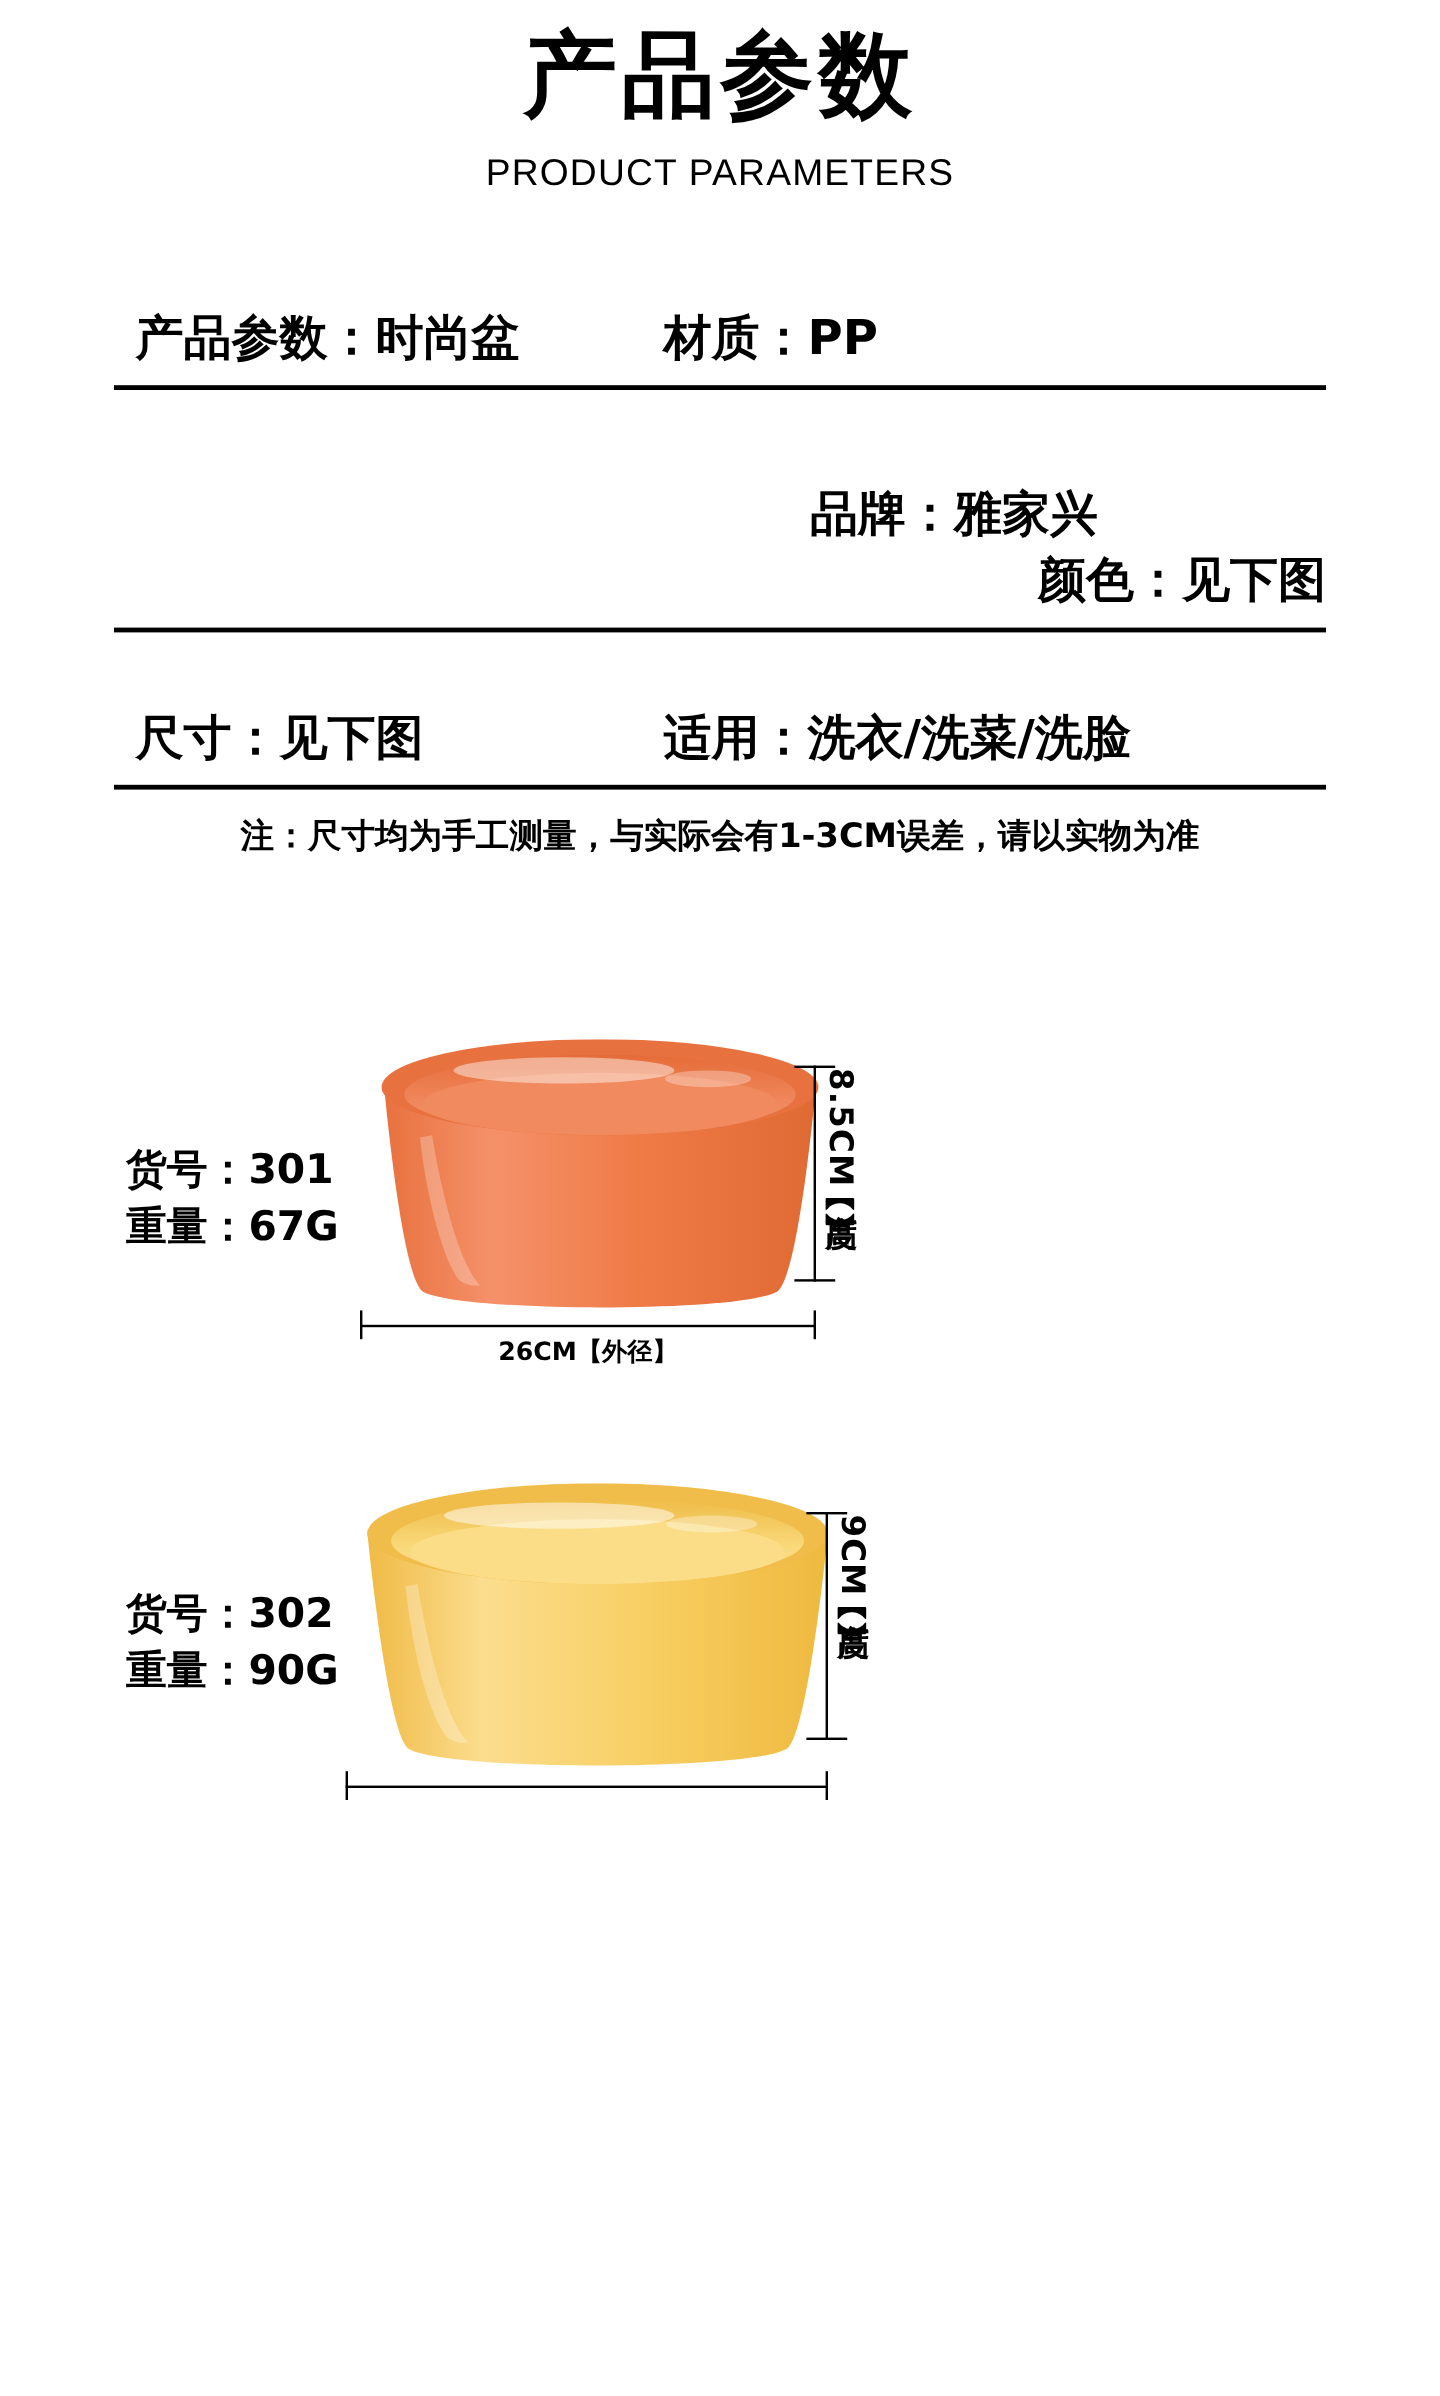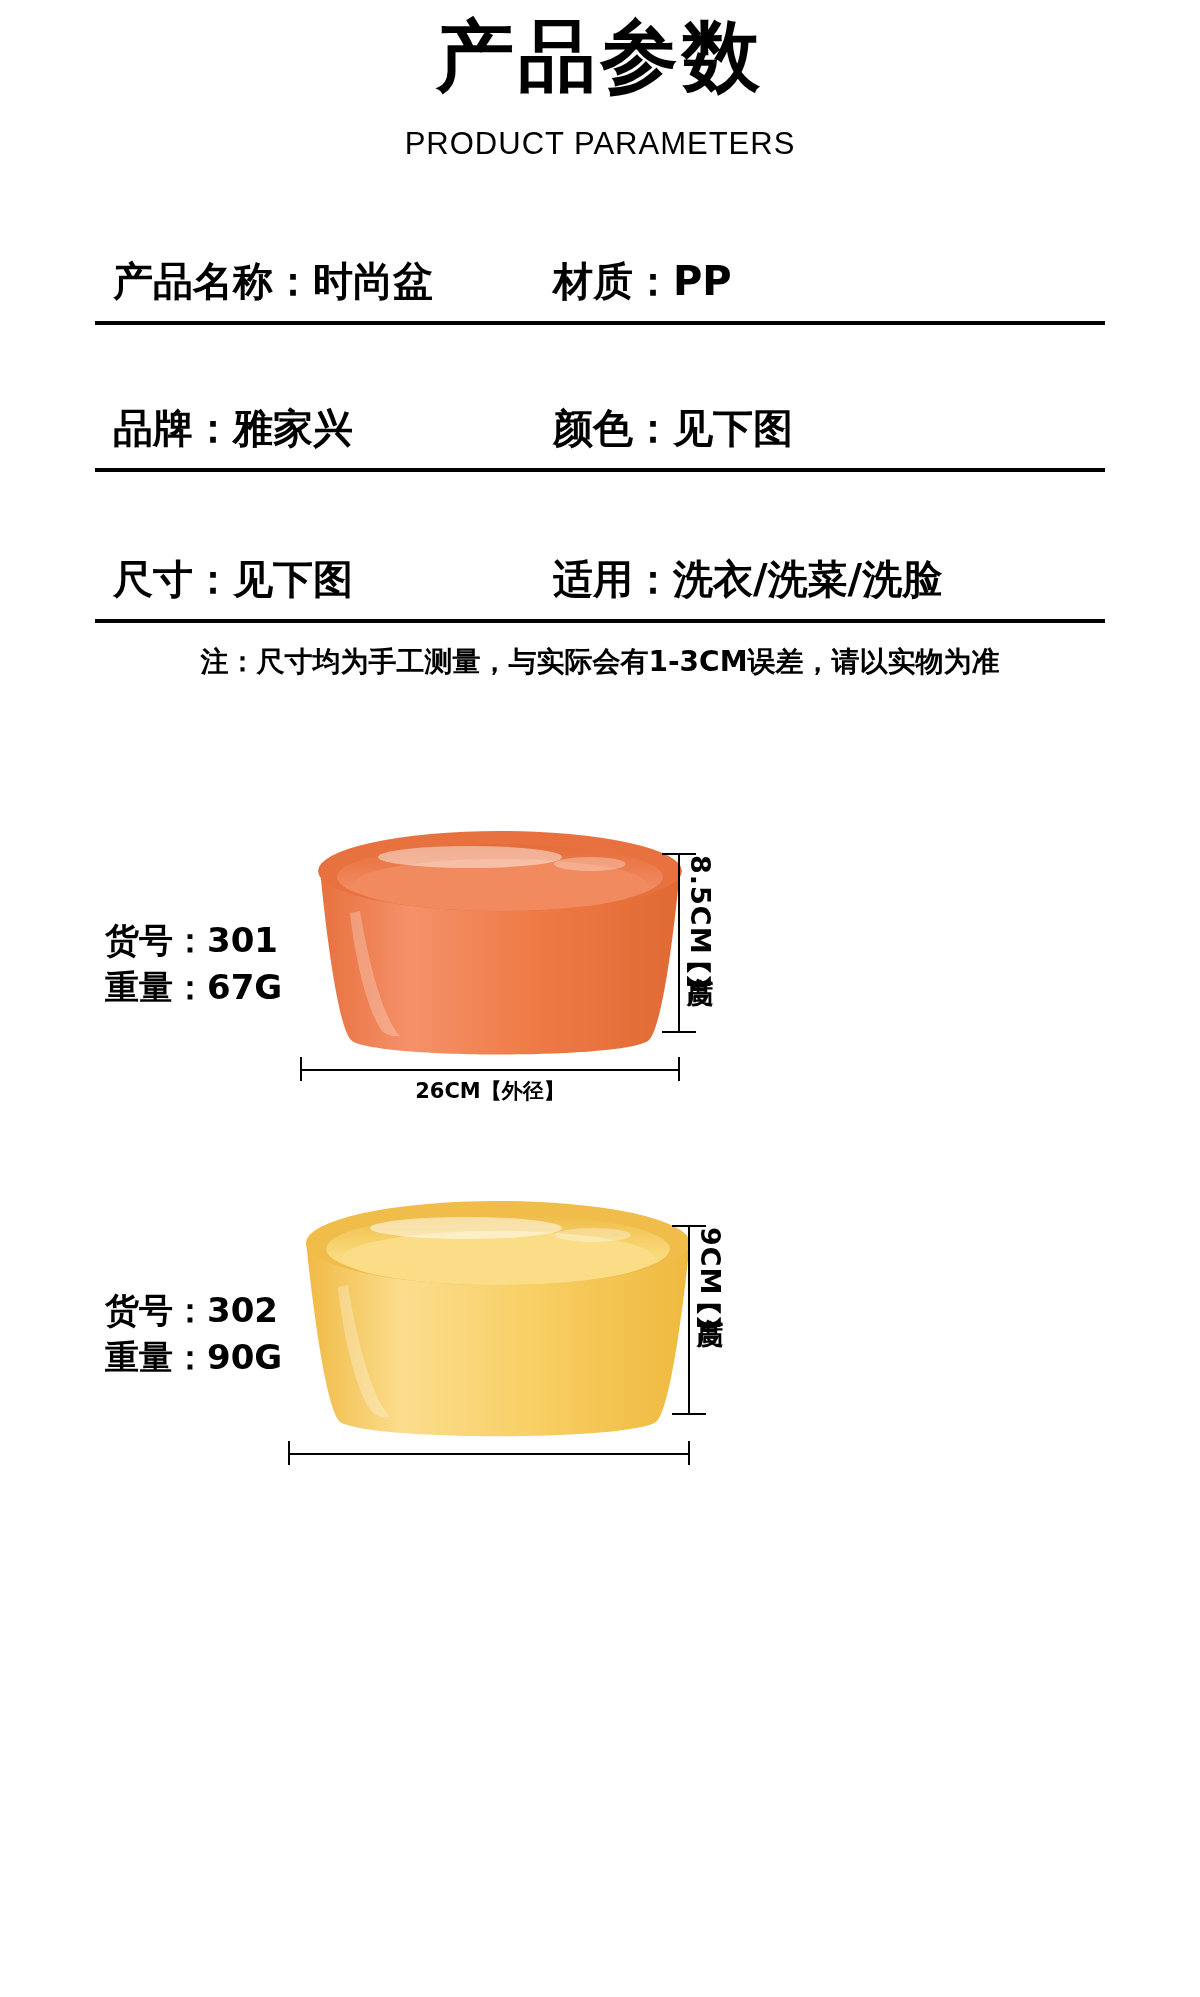--- a/index.html
+++ b/index.html
@@ -19,21 +19,21 @@
   
   .header {
     text-align: center;
     padding-top: 18px;
   }
   .title-cn {
     font-size: 78px;
     font-weight: bold;
     letter-spacing: 4px;
     line-height: 1.15;
-    font-family: Liberation Mono, monospace;
+    font-family: Liberation Sans, sans-serif;
   }
   .title-en {
     font-size: 31px;
     font-weight: normal;
     letter-spacing: 1px;
     margin-top: 18px;
     font-family: "Liberation Sans", sans-serif;
   }
 
   
@@ -41,21 +41,21 @@
     margin: 92px auto 0 auto;
     width: 1010px;
   }
   .spec-row {
     display: flex;
     align-items: flex-end;
     border-bottom: 4px solid #000;
     padding-bottom: 12px;
     margin-bottom: 76px;
   }
-  .spec-row:nth-child(2) { margin-bottom: 80px; }
+  .spec-row:nth-child(2) { margin-bottom: 60px; flex-direction: column; }
   .spec-row:last-child { margin-bottom: 0; justify-content: center; }
   .spec-cell {
     font-size: 40px;
     font-weight: bold;
     font-family: "DejaVu Sans", "Liberation Sans", sans-serif;
     white-space: nowrap;
   }
   .spec-cell.left { width: 430px; padding-left: 18px; }
   .spec-cell.right { flex: 1; padding-left: 10px; }
 
@@ -135,21 +135,21 @@
 <body>
 
 <div class="header">
   <div class="title-cn">产品参数</div>
   <div class="title-en">PRODUCT PARAMETERS</div>
 </div>
 
 <div class="spec-table">
 
   <div class="spec-row">
-    <div class="spec-cell left">产品名称：时尚盆</div>
+    <div class="spec-cell left">产品参数：时尚盆</div>
     <div class="spec-cell right">材质：PP</div>
   </div>
 
   <div class="spec-row">
     <div class="spec-cell left">品牌：雅家兴</div>
     <div class="spec-cell right">颜色：见下图</div>
   </div>
 
   <div class="spec-row">
     <div class="spec-cell left">尺寸：见下图</div>

